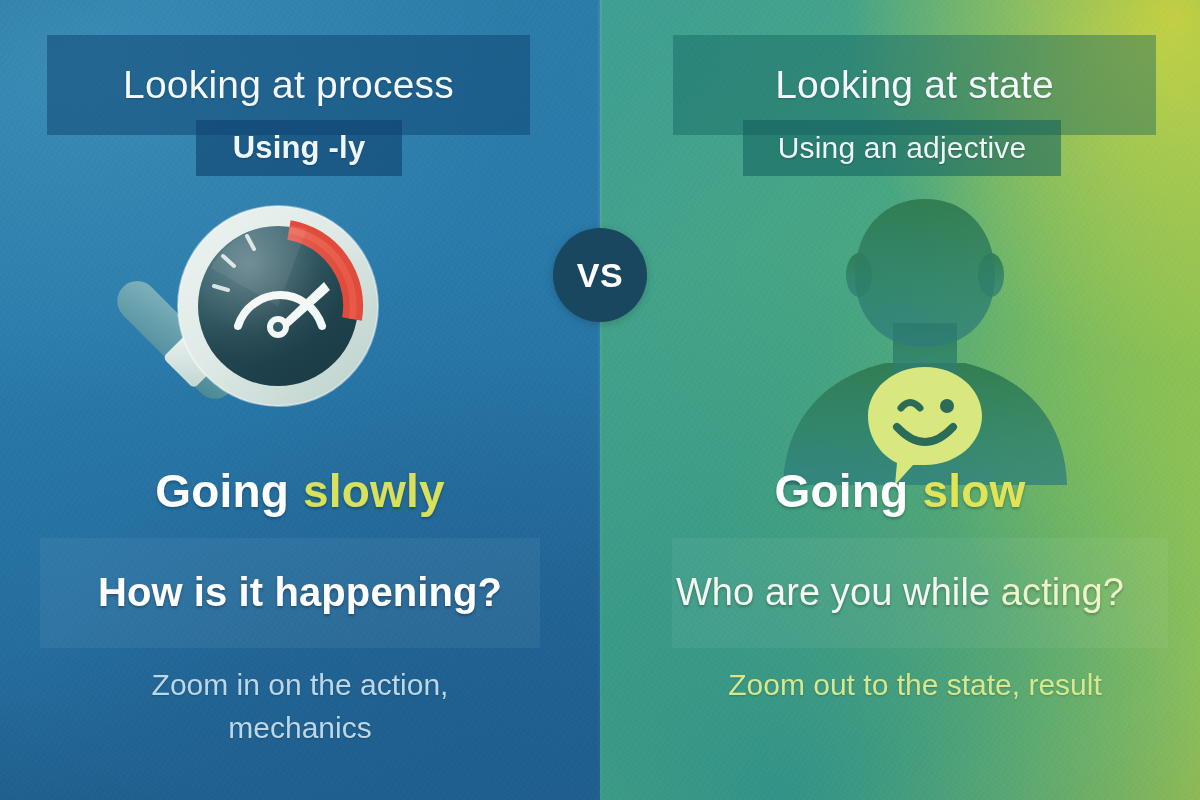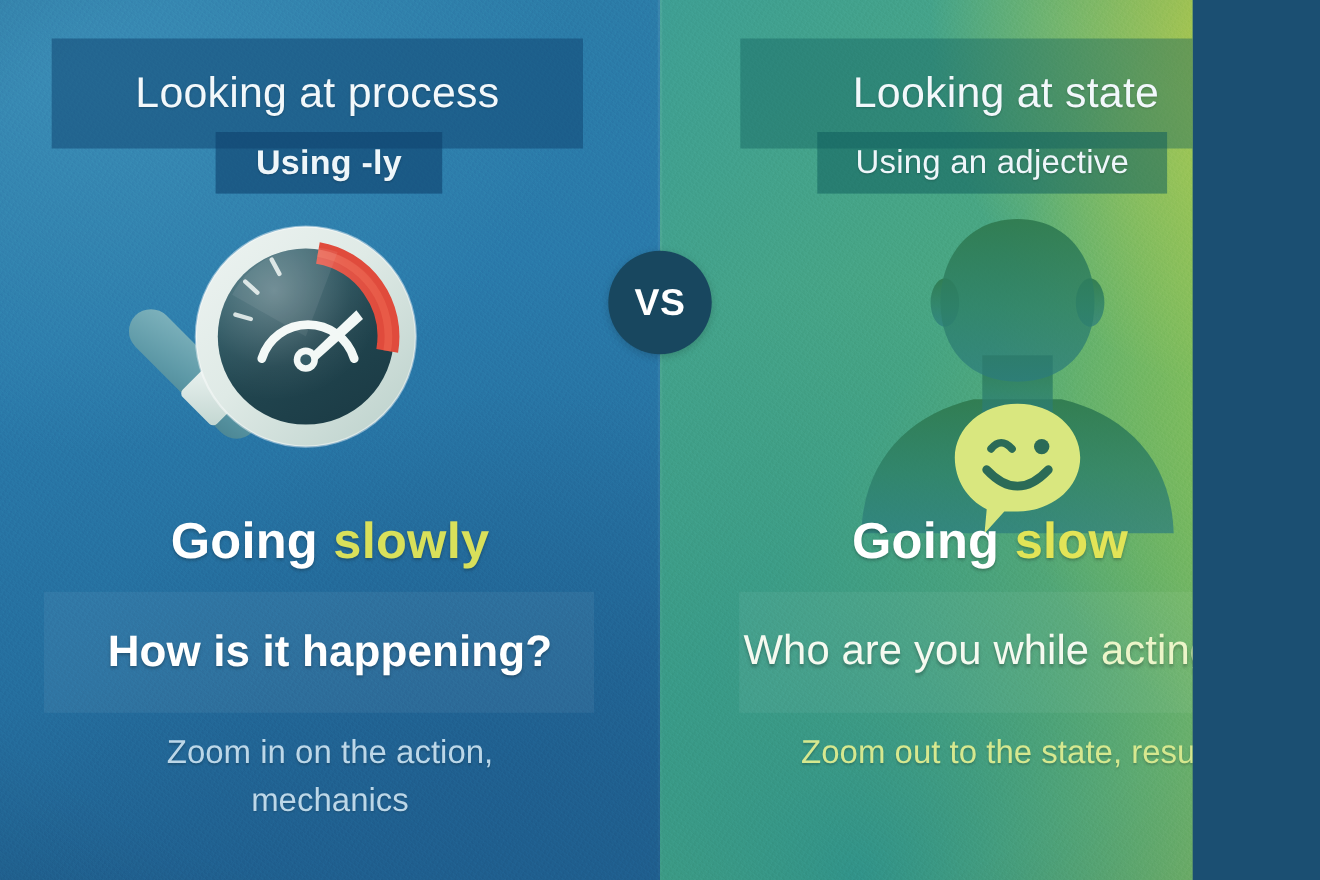--- a/index.html
+++ b/index.html
@@ -5,21 +5,21 @@
   html, body {
     margin: 0; padding: 0;
     width: 1200px; height: 800px;
     overflow: hidden;
     background: #1b4f72;
     font-family: "Liberation Sans", sans-serif;
   }
 
   #stage {
     position: relative;
-    width: 1084px;
+    width: 1200px;
     height: 800px;
     overflow: hidden;
   }
 
   
   .bg-base {
     position: absolute; inset: 0;
     background:
       radial-gradient(120% 90% at 100% 0%,   #c3d13f 0%,  rgba(195,209,63,0) 42%),
       radial-gradient(95% 95%  at 112% 52%,  #9ec94a 0%,  rgba(158,201,74,0) 46%),

